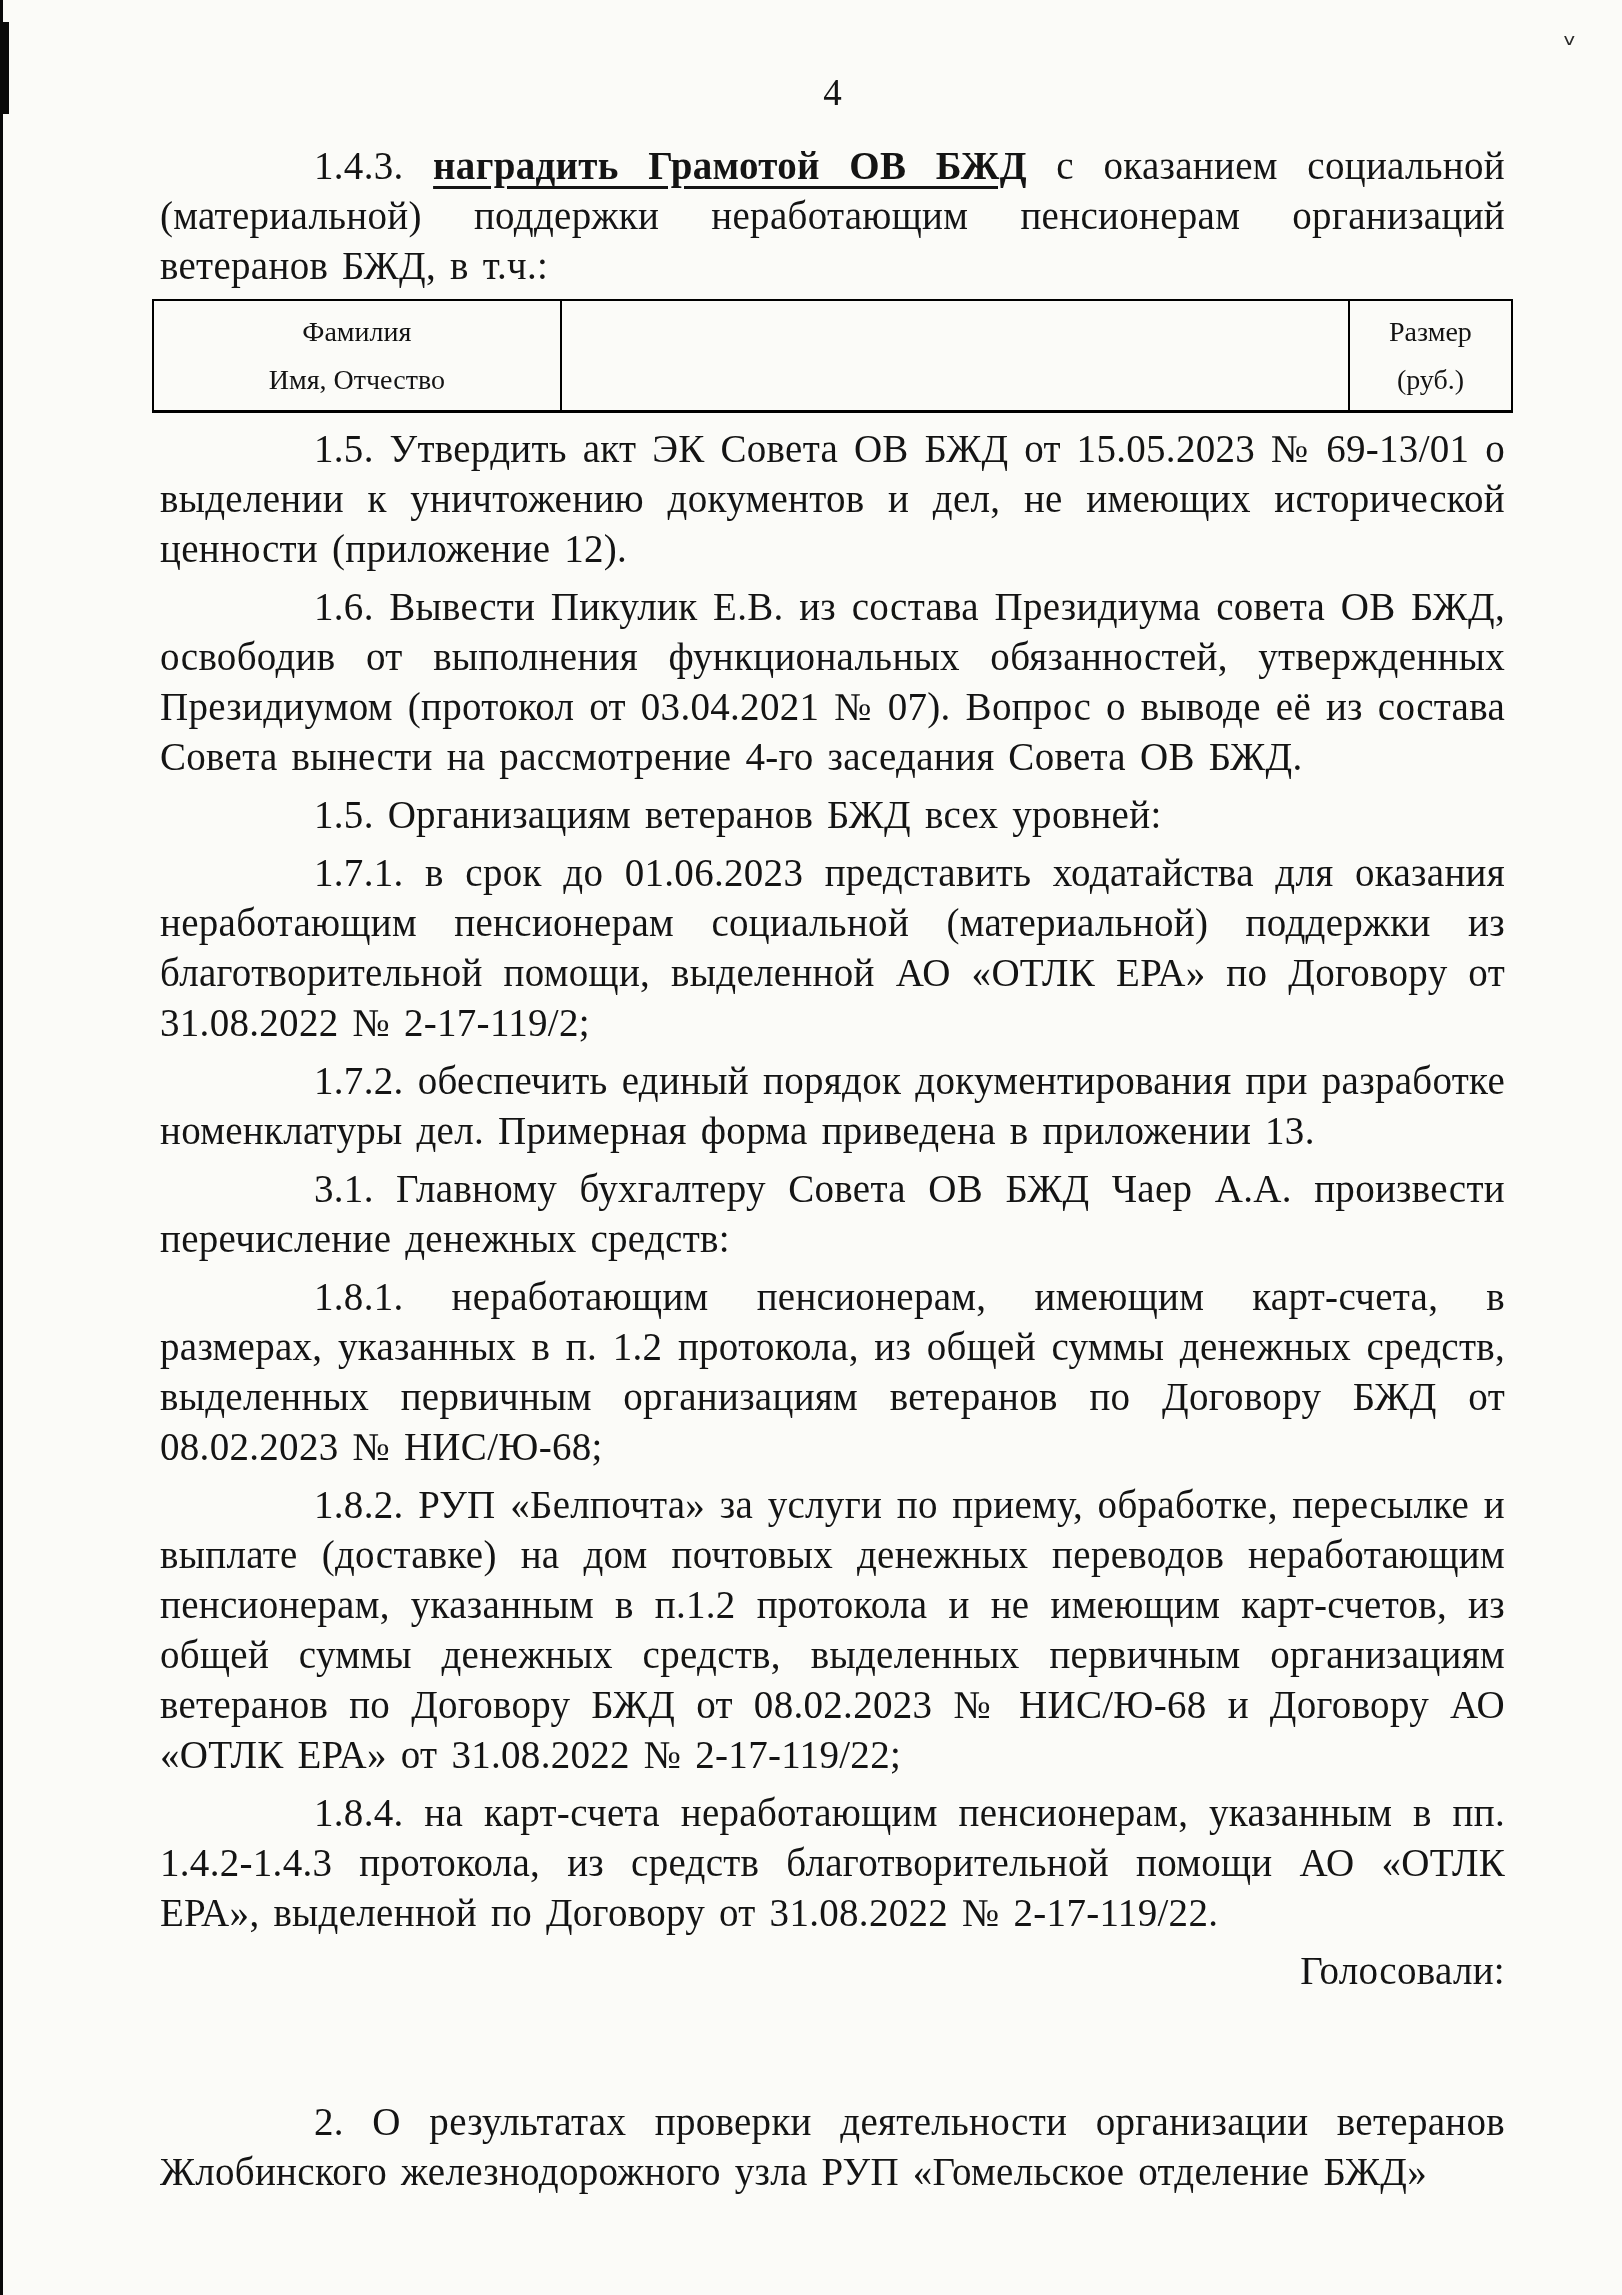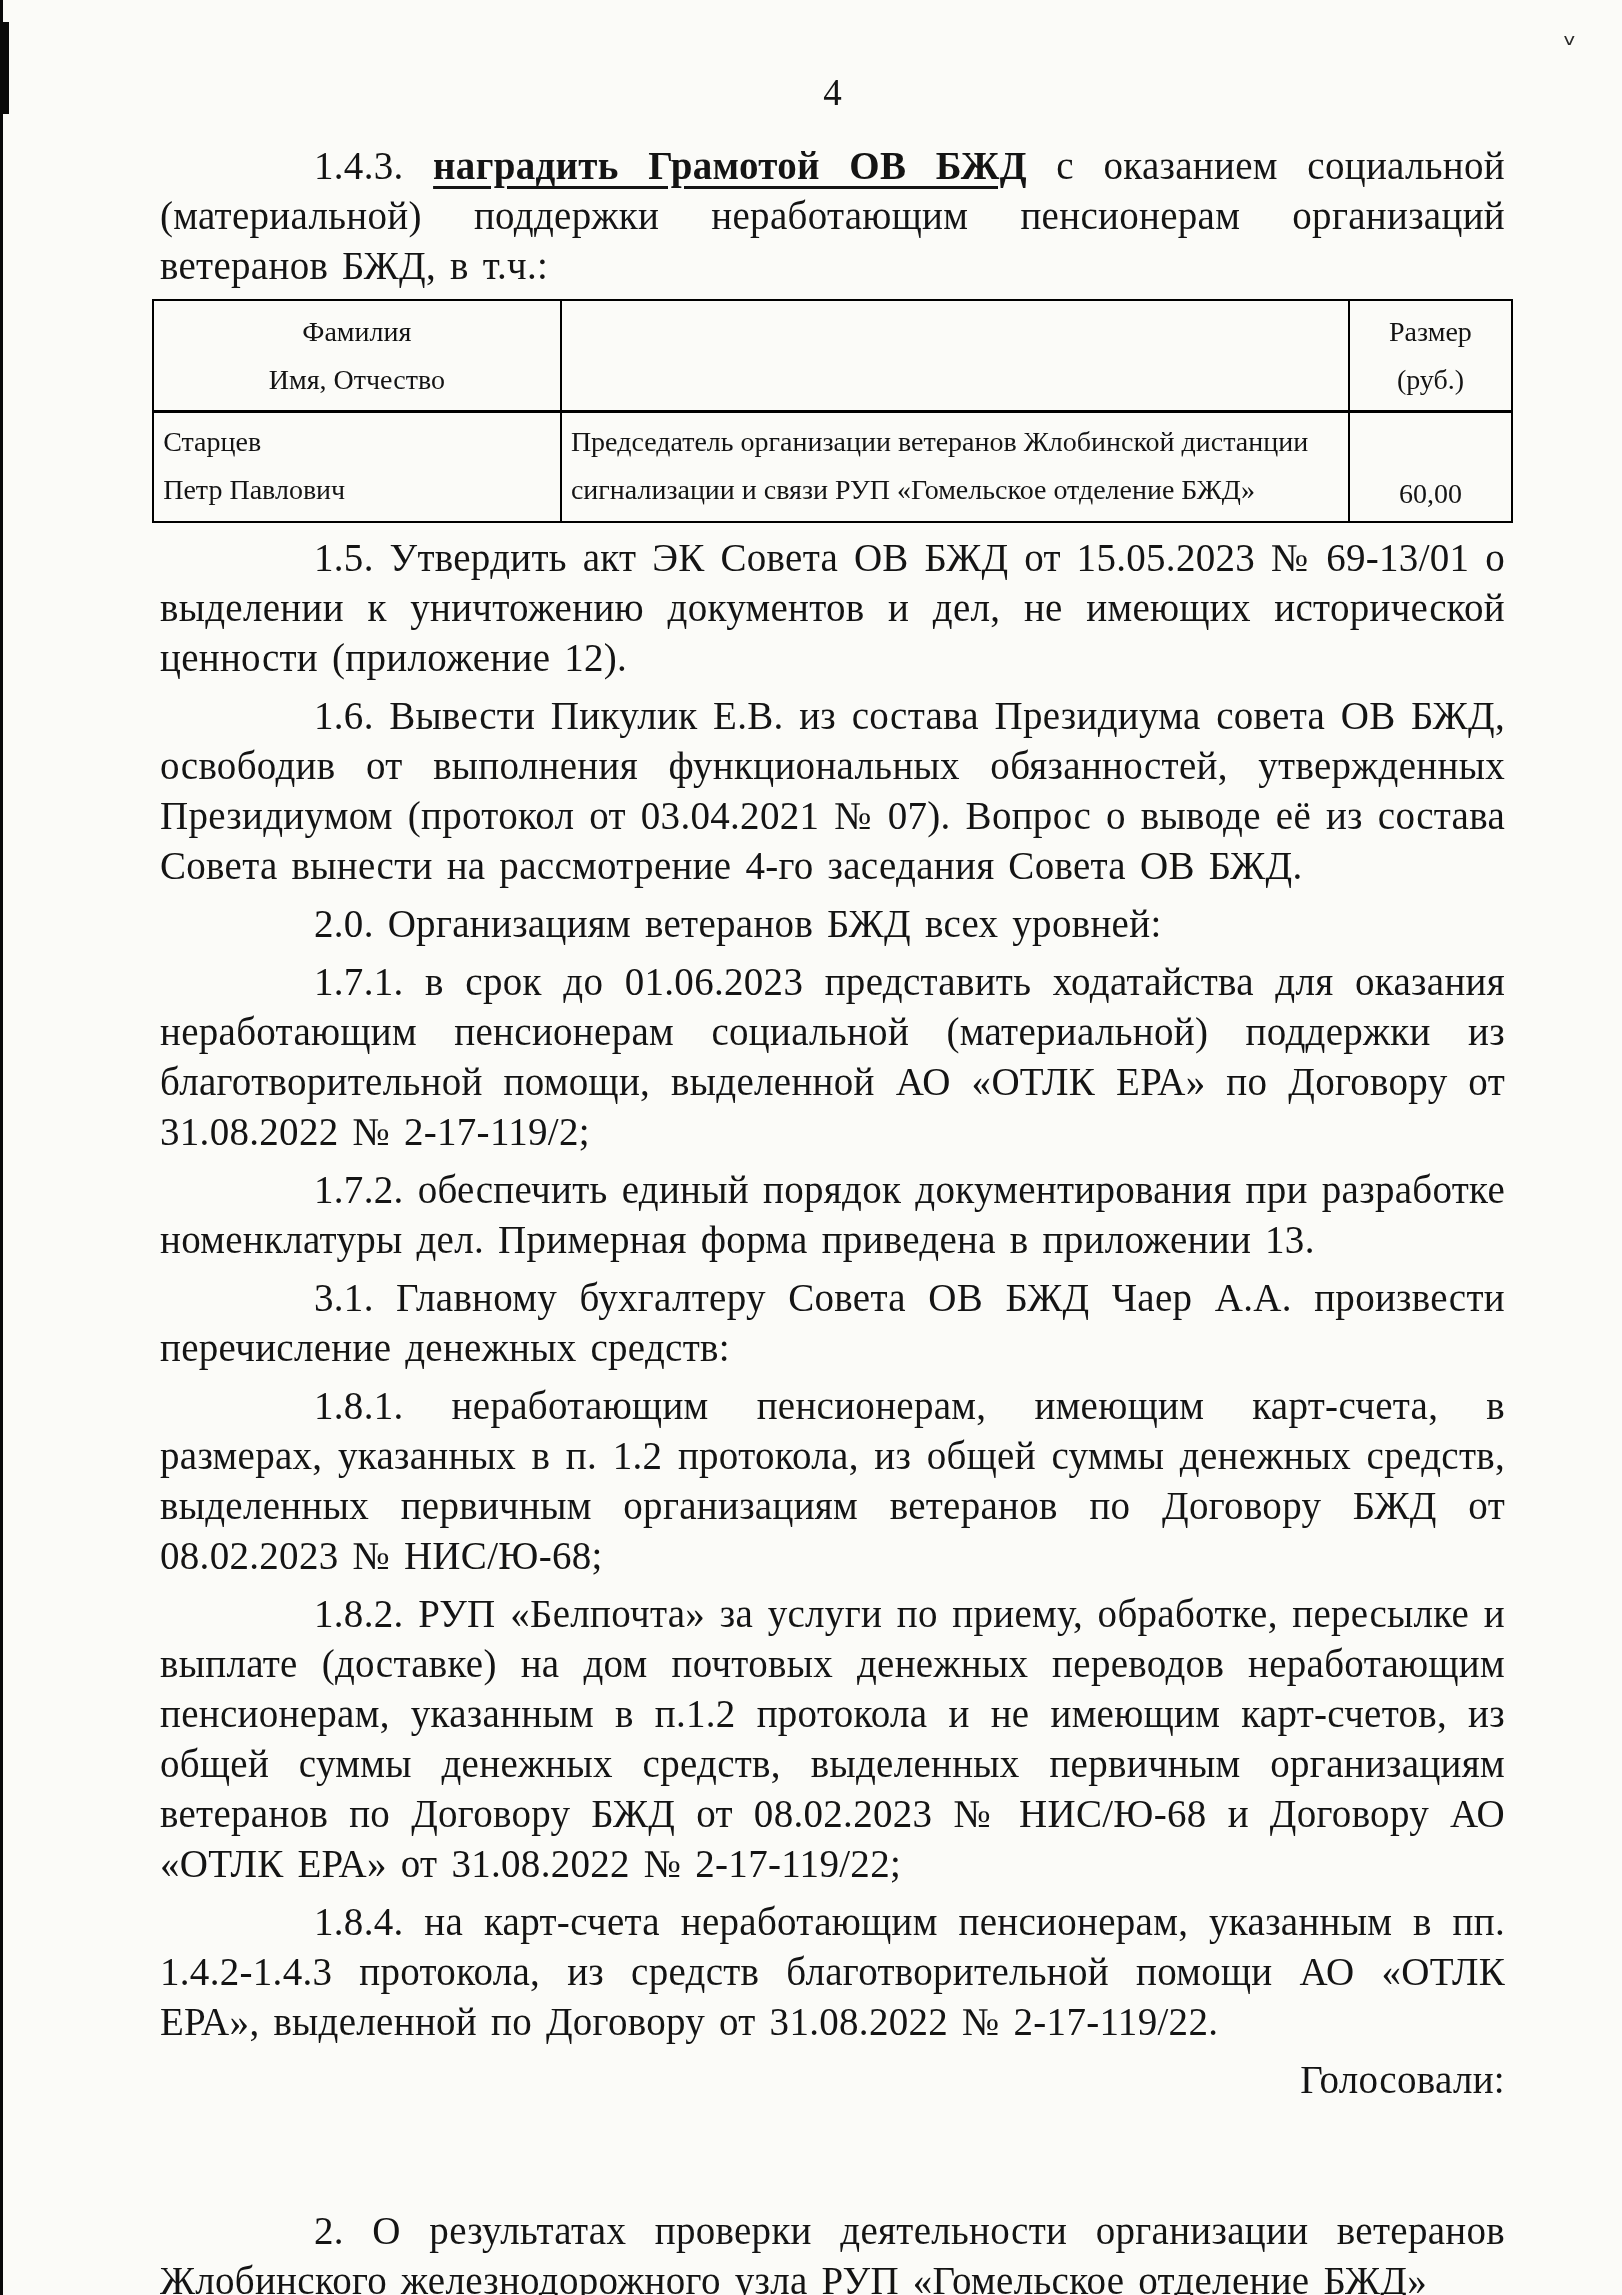--- a/index.html
+++ b/index.html
@@ -110,34 +110,27 @@
       <thead>
         <tr>
           <th>Фамилия
 Имя, Отчество</th>
           <th></th>
           <th>Размер
 (руб.)</th>
         </tr>
       </thead>
       <tbody>
-          <tr>
-            <td>Старцев
-Петр Павлович</td>
-            <td>Председатель организации ветеранов Жлобинской дистанции
-сигнализации и связи  РУП «Гомельское  отделение БЖД»</td>
-            <td class="amount-cell">60,00</td>
-          </tr>
         </tbody>
     </table>
 
     <div id="paragraphs">
         <p class="body-para">1.5. Утвердить акт ЭК Совета ОВ БЖД от 15.05.2023 № 69-13/01 о выделении к уничтожению документов и дел, не имеющих исторической ценности (приложение 12).</p>
         <p class="body-para">1.6. Вывести Пикулик Е.В. из состава Президиума совета ОВ БЖД, освободив от выполнения функциональных обязанностей, утвержденных Президиумом (протокол от 03.04.2021 № 07). Вопрос о выводе её из состава Совета вынести на рассмотрение 4-го заседания Совета ОВ БЖД.</p>
-        <p class="body-para">2.0. Организациям ветеранов БЖД всех уровней:</p>
+        <p class="body-para">1.5. Организациям ветеранов БЖД всех уровней:</p>
         <p class="body-para">1.7.1. в срок до 01.06.2023 представить ходатайства для оказания неработающим пенсионерам социальной (материальной) поддержки из благотворительной помощи, выделенной АО «ОТЛК ЕРА» по Договору от 31.08.2022 № 2-17-119/2;</p>
         <p class="body-para">1.7.2. обеспечить единый порядок документирования при разработке номенклатуры дел. Примерная форма приведена в приложении 13.</p>
         <p class="body-para">3.1. Главному бухгалтеру Совета ОВ БЖД Чаер А.А. произвести перечисление денежных средств:</p>
         <p class="body-para">1.8.1. неработающим пенсионерам, имеющим карт-счета, в размерах, указанных в п. 1.2 протокола, из общей суммы денежных средств, выделенных первичным организациям ветеранов по Договору БЖД от 08.02.2023 № НИС/Ю-68;</p>
         <p class="body-para">1.8.2. РУП «Белпочта» за услуги по приему, обработке, пересылке и выплате (доставке) на дом почтовых  денежных переводов неработающим пенсионерам, указанным в п.1.2 протокола и не имеющим карт-счетов, из общей суммы денежных средств, выделенных первичным организациям ветеранов по Договору БЖД от 08.02.2023 № НИС/Ю-68 и Договору АО «ОТЛК ЕРА» от 31.08.2022 № 2-17-119/22;</p>
         <p class="body-para">1.8.4. на карт-счета неработающим пенсионерам, указанным в пп. 1.4.2-1.4.3 протокола, из средств благотворительной помощи АО «ОТЛК ЕРА», выделенной по Договору от 31.08.2022 № 2-17-119/22.</p>
         <p class="body-para no-indent left">Голосовали:</p>
         <p class="body-para gap-before">2. О результатах проверки деятельности организации ветеранов Жлобинского железнодорожного узла РУП «Гомельское отделение БЖД»</p>
       </div>
 

